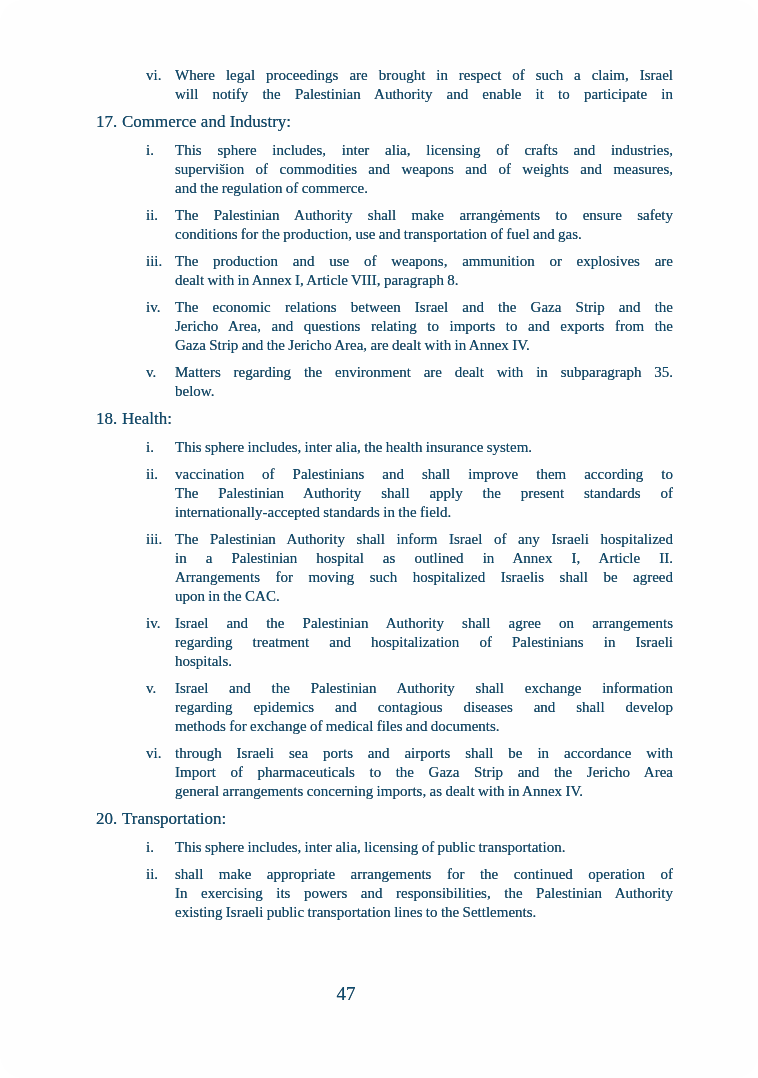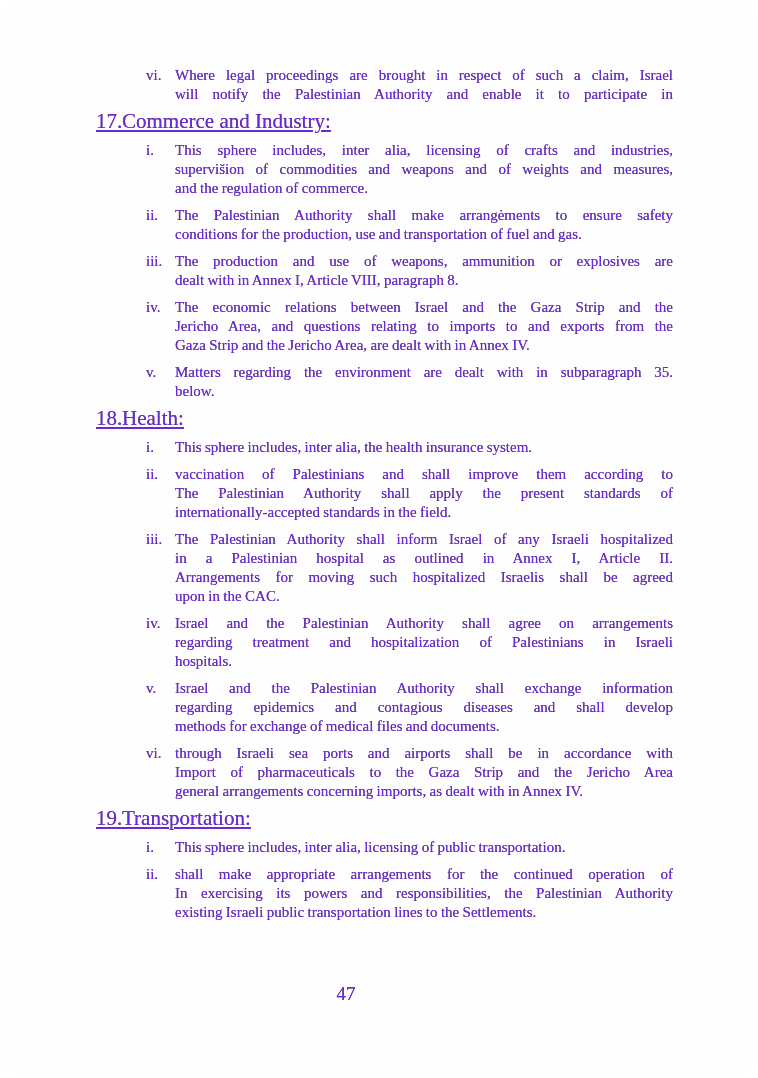--- a/index.html
+++ b/index.html
@@ -9,36 +9,35 @@
     height: 1078px;
     overflow: hidden;
     background: #ffffff;
   }
   .page {
     position: relative;
     width: 758px;
     height: 1078px;
     background: #fefefe;
     font-family: "Liberation Serif", "DejaVu Serif", serif;
-    color: #6d28d9;
+    color: #0c4a6e;
     border-radius: 23px;
   }
   .content {
     position: absolute;
     left: 96px;
     top: 66px;
     width: 580px;
     text-shadow: 0 0 0.55px rgba(10,10,10,0.65);
   }
   .sec-heading {
     display: flex;
     margin: 3px 0 10px 0;
-    font-size: 21px;
+    font-size: 17px;
     line-height: 19px;
-    text-decoration: underline;
   }
   .sec-num {
     width: 26px;
     flex: none;
   }
   .sec-title {
     flex: none;
   }
   .sub-item {
     display: flex;
@@ -171,21 +170,21 @@
       </div>
       <div class="sub-item">
         <span class="marker">vi.</span>
         <div class="item-lines">
           <div class="line just">through Israeli sea ports and airports shall be in accordance with</div>
           <div class="line just">Import of pharmaceuticals to the Gaza Strip and the Jericho Area</div>
           <div class="line">general arrangements concerning imports, as dealt with in Annex IV.</div>
         </div>
       </div>
       <div class="sec-heading">
-        <span class="sec-num">19.</span>
+        <span class="sec-num">20.</span>
         <span class="sec-title">Transportation:</span>
       </div>
       <div class="sub-item">
         <span class="marker">i.</span>
         <div class="item-lines">
           <div class="line">This sphere includes, inter alia, licensing of public transportation.</div>
         </div>
       </div>
       <div class="sub-item">
         <span class="marker">ii.</span>

